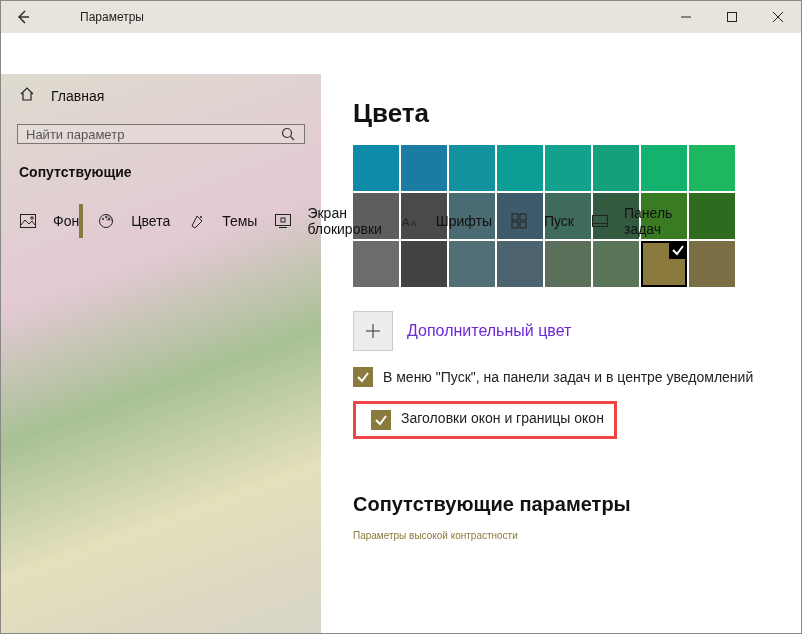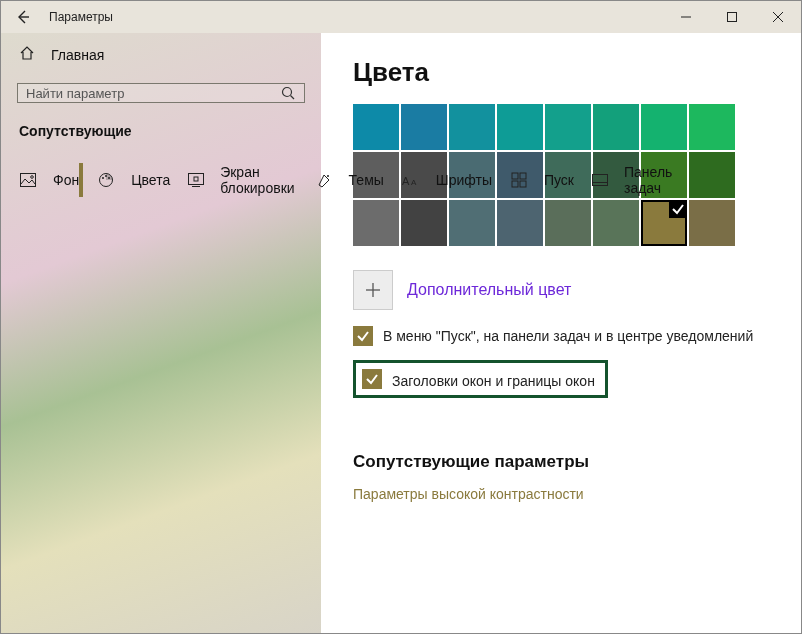--- a/index.html
+++ b/index.html
@@ -1,25 +1,25 @@
 <!DOCTYPE html>
 <html><head>
 <meta charset="utf-8">
 <style>
   * { margin: 0; padding: 0; box-sizing: border-box; font-family: "Segoe UI", Tahoma, sans-serif; }
   html, body { width: 802px; height: 634px; overflow: hidden; }
   .window { width: 802px; height: 634px; display: flex; flex-direction: column; border: 1px solid #888; background: #fff; }
   .titlebar { height: 32px; display: flex; align-items: center; background: #e8e4db; }
-  .tb-left { display: flex; align-items: center; padding-left: 8px; }
+  .tb-left { display: flex; align-items: center; padding-left: 8px; gap: 31px; }
   .back-btn { width: 28px; height: 28px; display: flex; align-items: center; justify-content: center; }
   .tb-title { font-size: 12px; padding-left: 12px; color: #222; }
   .tb-ctrls { margin-left: auto; display: flex; }
   .tb-ctrl { width: 46px; height: 32px; display: flex; align-items: center; justify-content: center; }
   .tb-ctrl svg { display: block; }
-  .body { flex: 1; display: flex; min-height: 0; }
+  .body { flex: 1; display: flex; min-height: 0; margin-top: 41px; }
   .sidebar { width: 320px; position: relative; background: linear-gradient(160deg,#dedbce 0%,#e3c9d4 35%,#a8c194 55%,#e4e0bb 75%,#d8d4c8 100%); }
   .side-inner { position: relative; z-index: 1; padding: 0; }
   .home-row { display: flex; align-items: center; height: 44px; padding-left: 18px; }
   .home-row .label { font-size: 14px; margin-left: 16px; color: #111; }
   .search-wrap { padding: 6px 16px 10px 16px; }
   .search { display: flex; align-items: center; height: 20px; border: 1px solid #7a786e; background: rgba(255,255,255,0.15); }
   .search input { flex: 1; border: none; outline: none; background: transparent; font-size: 13px; padding: 0 8px; color: #333; }
   .search input::placeholder { color: #555; }
   .search .icon { width: 32px; display: flex; align-items: center; justify-content: center; }
   .section-title { font-size: 14px; font-weight: 600; padding: 10px 18px 18px 18px; color: #111; }
@@ -36,23 +36,23 @@
   .swatch.selected::after { content: ""; position: absolute; right: 0; top: 0; width: 18px; height: 18px; background: #000; }
   .swatch.selected .check { position: absolute; right: 2px; top: 2px; z-index: 2; }
   .custom-row { display: flex; align-items: center; margin-top: 24px; }
   .plus-btn { width: 40px; height: 40px; background: #ededed; border: 1px solid #ccc; display: flex; align-items: center; justify-content: center; font-size: 18px; color: #555; }
   .custom-label { font-size: 16px; margin-left: 14px; color: #6d28d9; }
   .surface-label { font-size: 14px; margin-top: 42px; color: #222; }
   .cb-row { display: flex; align-items: center; margin-top: 16px; }
   .cb { width: 20px; height: 20px; background: #8a7a3d; display: flex; align-items: center; justify-content: center; flex-shrink: 0; }
   .cb svg { display: block; }
   .cb-label { font-size: 14px; margin-left: 10px; color: #222; }
-  .cb-highlight { border: 3px solid #14532d; padding: 6px 10px 6px 6px; display: inline-flex; align-items: flex-end; margin-top: 14px; }
-  .related-title { font-size: 17px; font-weight: 600; margin-top: 54px; color: #111; }
-  .link { font-size: 14px; color: #8a7a3d; margin-top: 14px; display: block; }
+  .cb-highlight { border: 3px solid #ef4444; padding: 6px 10px 6px 15px; display: inline-flex; align-items: flex-start; margin-top: 14px; }
+  .related-title { font-size: 20px; font-weight: 600; margin-top: 54px; color: #111; }
+  .link { font-size: 10px; color: #8a7a3d; margin-top: 14px; display: block; }
   svg { overflow: visible; }
 </style>
 </head>
 <body>
 
 <div class="window">
 
   <div class="titlebar">
     <div class="tb-left">
       <div class="back-btn">
@@ -124,36 +124,36 @@
                   <path d="M8 1.5 A6.5 6.5 0 0 1 14.5 8 L8 8 Z" fill="#222" opacity="0.25"></path>
                   <circle cx="5" cy="6" r="1" fill="#222"></circle>
                   <circle cx="8" cy="4" r="1" fill="#222"></circle>
                   <circle cx="11" cy="6" r="1" fill="#222"></circle>
                 </svg>
               </span>
               <span class="label">Цвета</span>
             </div>
             <div class="nav-item">
               <span class="icon">
+                <svg width="16" height="16">
+                  <path d="M3 13 L8 3 L13 8 L6 15 Z" stroke="#222" fill="none"></path>
+                  <circle cx="12" cy="4" r="1" fill="#222"></circle>
+                </svg>
+              </span>
+              <span class="label">Темы</span>
+            </div>
+            <div class="nav-item">
+              <span class="icon">
                 <svg width="16" height="14">
                   <rect x="0.5" y="0.5" width="15" height="11" stroke="#222" fill="none"></rect>
                   <rect x="6" y="4" width="4" height="4" stroke="#222" fill="none"></rect>
                   <line x1="4" y1="13.5" x2="12" y2="13.5" stroke="#222"></line>
                 </svg>
               </span>
               <span class="label">Экран блокировки</span>
-            </div>
-            <div class="nav-item">
-              <span class="icon">
-                <svg width="16" height="16">
-                  <path d="M3 13 L8 3 L13 8 L6 15 Z" stroke="#222" fill="none"></path>
-                  <circle cx="12" cy="4" r="1" fill="#222"></circle>
-                </svg>
-              </span>
-              <span class="label">Темы</span>
             </div>
             <div class="nav-item">
               <span class="icon">
                 <svg width="18" height="14">
                   <text x="0" y="12" font-size="11" font-family="Segoe UI" fill="#222">A</text>
                   <text x="9" y="12" font-size="8" font-family="Segoe UI" fill="#222">A</text>
                 </svg>
               </span>
               <span class="label">Шрифты</span>
             </div>

